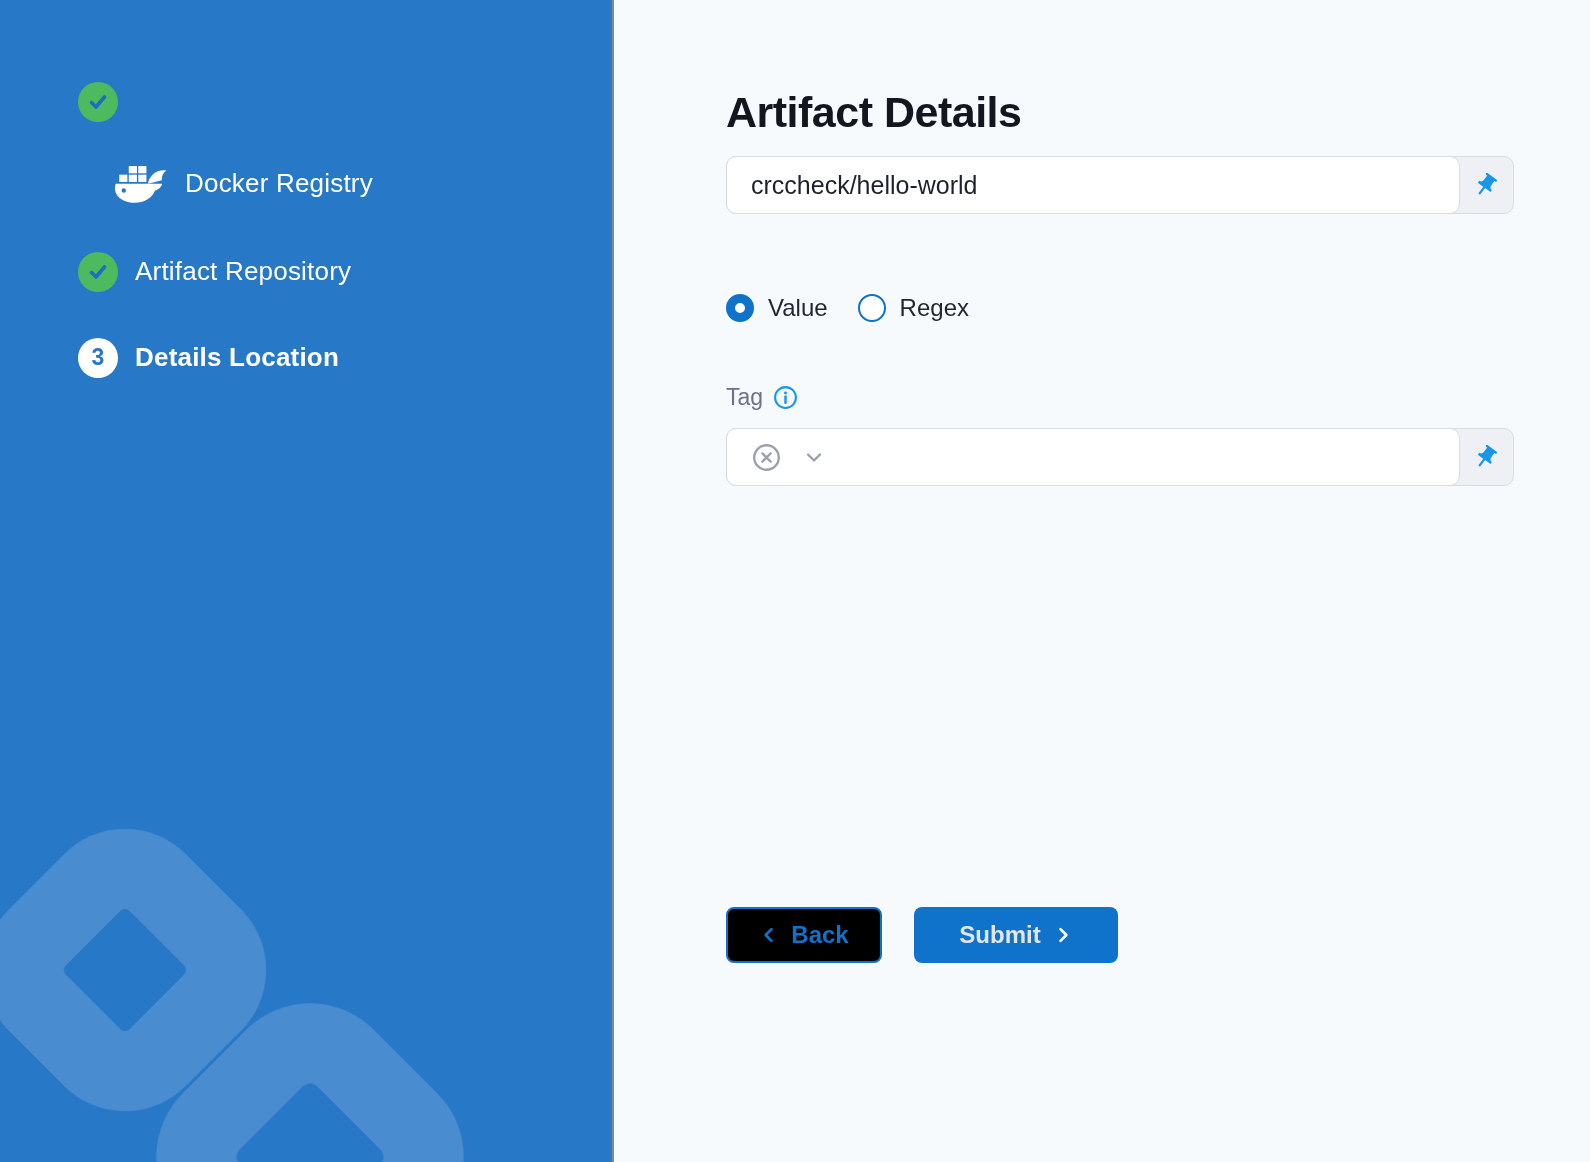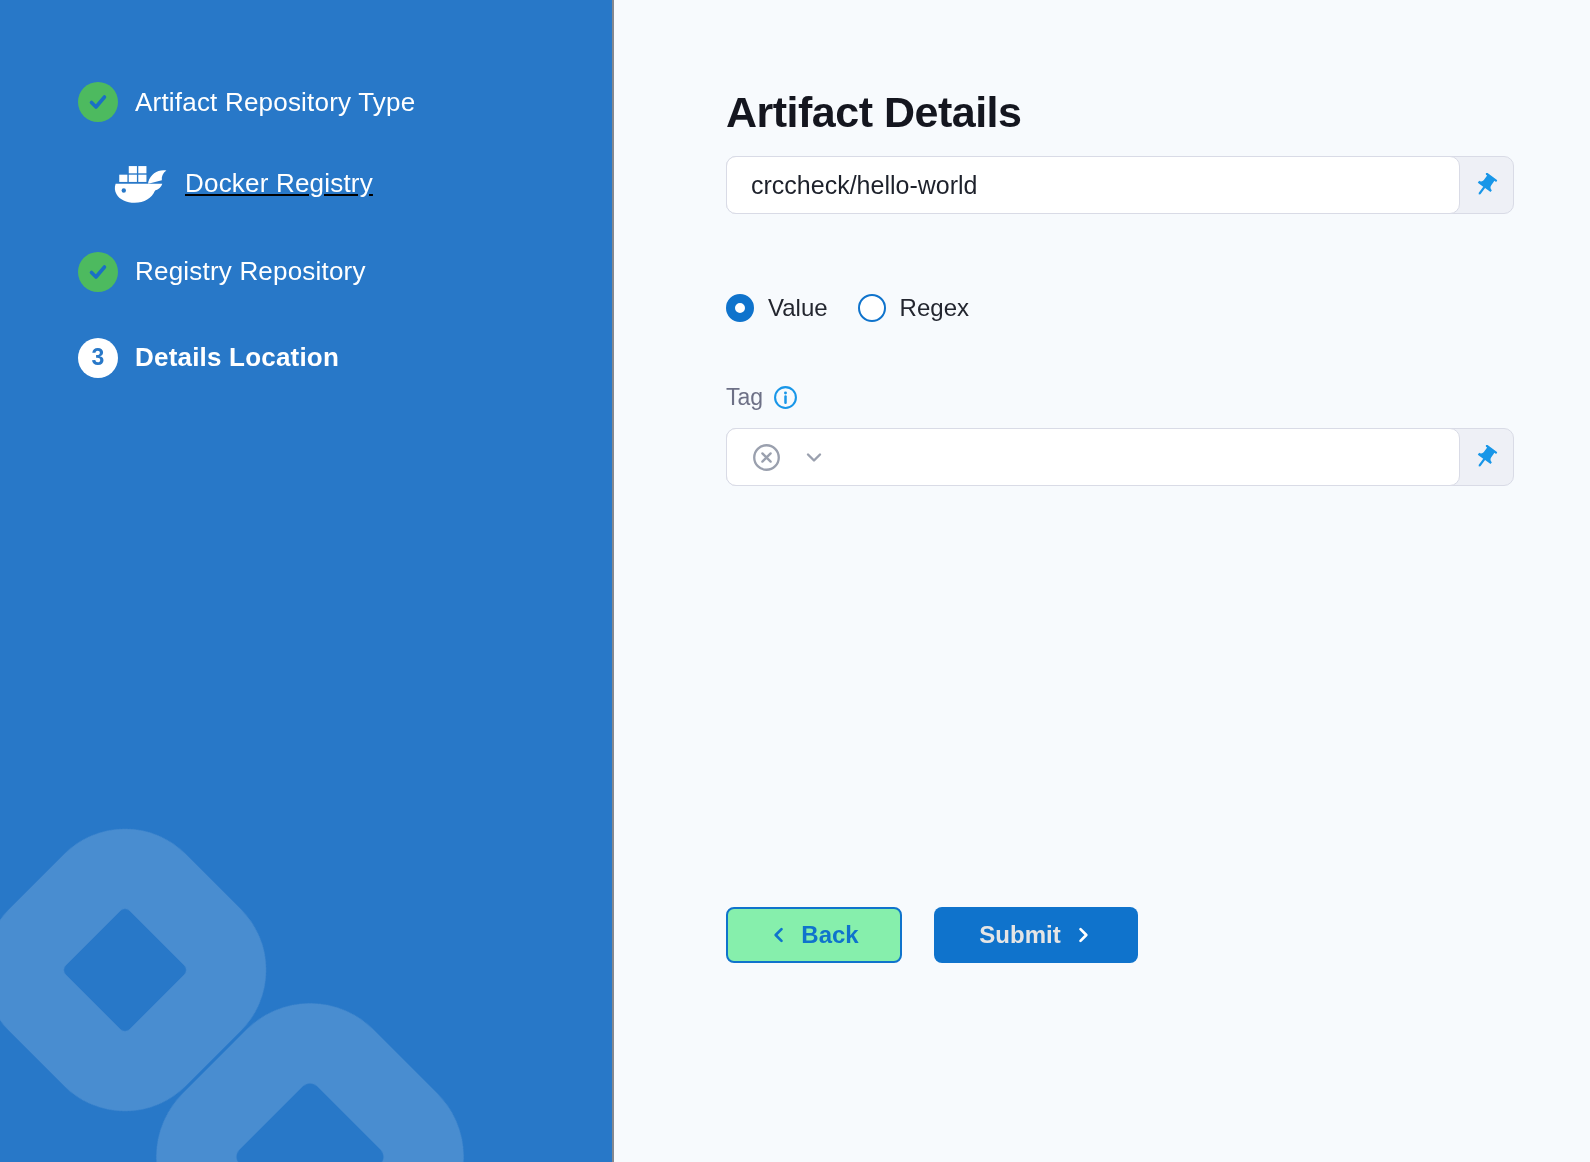--- a/index.html
+++ b/index.html
@@ -22,21 +22,21 @@
   body{font-family:"Liberation Sans", sans-serif;display:flex;background:var(--panel_bg);}
 
   
   .sidebar{
     width:614px;height:100%;flex:none;background:var(--sidebar_bg);
     border-right:2px solid var(--divider);
     padding:82px 30px 0 78px;position:relative;overflow:hidden;
   }
   .watermark{position:absolute;left:-60px;bottom:-120px;pointer-events:none;}
   .step{display:flex;align-items:center;gap:17px;margin-bottom:40px;position:relative;z-index:1;}
-  .substep{display:flex;align-items:center;gap:15px;margin:0 0 46px 34px;position:relative;z-index:1;text-decoration:underline;}
+  .substep{display:flex;align-items:center;gap:15px;margin:0 0 46px 34px;position:relative;z-index:1;}
   .step2{margin-bottom:46px;}
   .step-circle{width:40px;height:40px;border-radius:50%;flex:none;display:flex;align-items:center;justify-content:center;}
   .step-circle.done{background:var(--success_green);}
   .step-circle.current{background:#ffffff;color:var(--sidebar_bg);font-weight:700;font-size:23px;}
   .step-label{color:#ffffff;font-size:26px;letter-spacing:.2px;}
   .step-label.bold{font-weight:700;}
   .docker-icon{width:58px;flex:none;}
 
   
   .main{flex:1;height:100%;background:var(--panel_bg);padding:85px 0 0 112px;position:relative;}
@@ -66,35 +66,34 @@
   .radio-row{margin-top:80px;display:flex;align-items:center;gap:30px;}
   .radio-opt{display:flex;align-items:center;gap:14px;cursor:pointer;}
   .radio-circle{width:28px;height:28px;border-radius:50%;background:#fff;flex:none;}
   .radio-circle.checked{border:9px solid var(--accent_blue);}
   .radio-circle.unchecked{border:2.5px solid var(--accent_blue);}
   .radio-text{font-size:24px;color:#23262f;}
 
   .actions{margin-top:421px;display:flex;gap:32px;}
   .btn{height:56px;border-radius:8px;font-family:inherit;font-weight:700;font-size:24px;
        display:flex;align-items:center;justify-content:center;gap:12px;cursor:pointer;}
-  .btn-back{width:176px;background:#86efac;border:2px solid var(--accent_blue);color:var(--accent_blue);}
+  .btn-back{width:156px;background:#000000;border:2px solid var(--accent_blue);color:var(--accent_blue);}
   .btn-submit{width:204px;background:var(--accent_blue);border:none;color:#e5e5e5;}
 </style>
 </head>
 <body>
 
 <aside class="sidebar">
 
   <div class="step">
     <span class="step-circle done">
       <svg width="24" height="24" viewBox="0 0 24 24" fill="none">
         <path d="M5.5 12.5 L10 17 L18.5 7" stroke="var(--check_blue)" stroke-width="3.6" stroke-linecap="round" stroke-linejoin="round"></path>
       </svg>
     </span>
-    <span class="step-label">Artifact Repository Type</span>
   </div>
 
   <div class="substep">
     <svg class="docker-icon" viewBox="0 0 64 48">
       <g fill="#ffffff">
         <rect x="8" y="14" width="9" height="8"></rect>
         <rect x="18.5" y="14" width="9" height="8"></rect>
         <rect x="29" y="14" width="9" height="8"></rect>
         <rect x="18.5" y="4.5" width="9" height="8"></rect>
         <rect x="29" y="4.5" width="9" height="8"></rect>
@@ -105,21 +104,21 @@
     </svg>
     <span class="step-label">Docker Registry</span>
   </div>
 
   <div class="step step2">
     <span class="step-circle done">
       <svg width="24" height="24" viewBox="0 0 24 24" fill="none">
         <path d="M5.5 12.5 L10 17 L18.5 7" stroke="var(--check_blue)" stroke-width="3.6" stroke-linecap="round" stroke-linejoin="round"></path>
       </svg>
     </span>
-    <span class="step-label">Registry Repository</span>
+    <span class="step-label">Artifact Repository</span>
   </div>
 
   <div class="step">
     <span class="step-circle current">3</span>
     <span class="step-label bold">Details Location</span>
   </div>
 
   <svg class="watermark" width="560" height="480" viewBox="0 0 560 480">
     <g opacity="0.16" fill="none" stroke="#ffffff" stroke-width="80">
       <rect x="100" y="83" width="170" height="170" rx="46" transform="rotate(45 185 168)"></rect>

